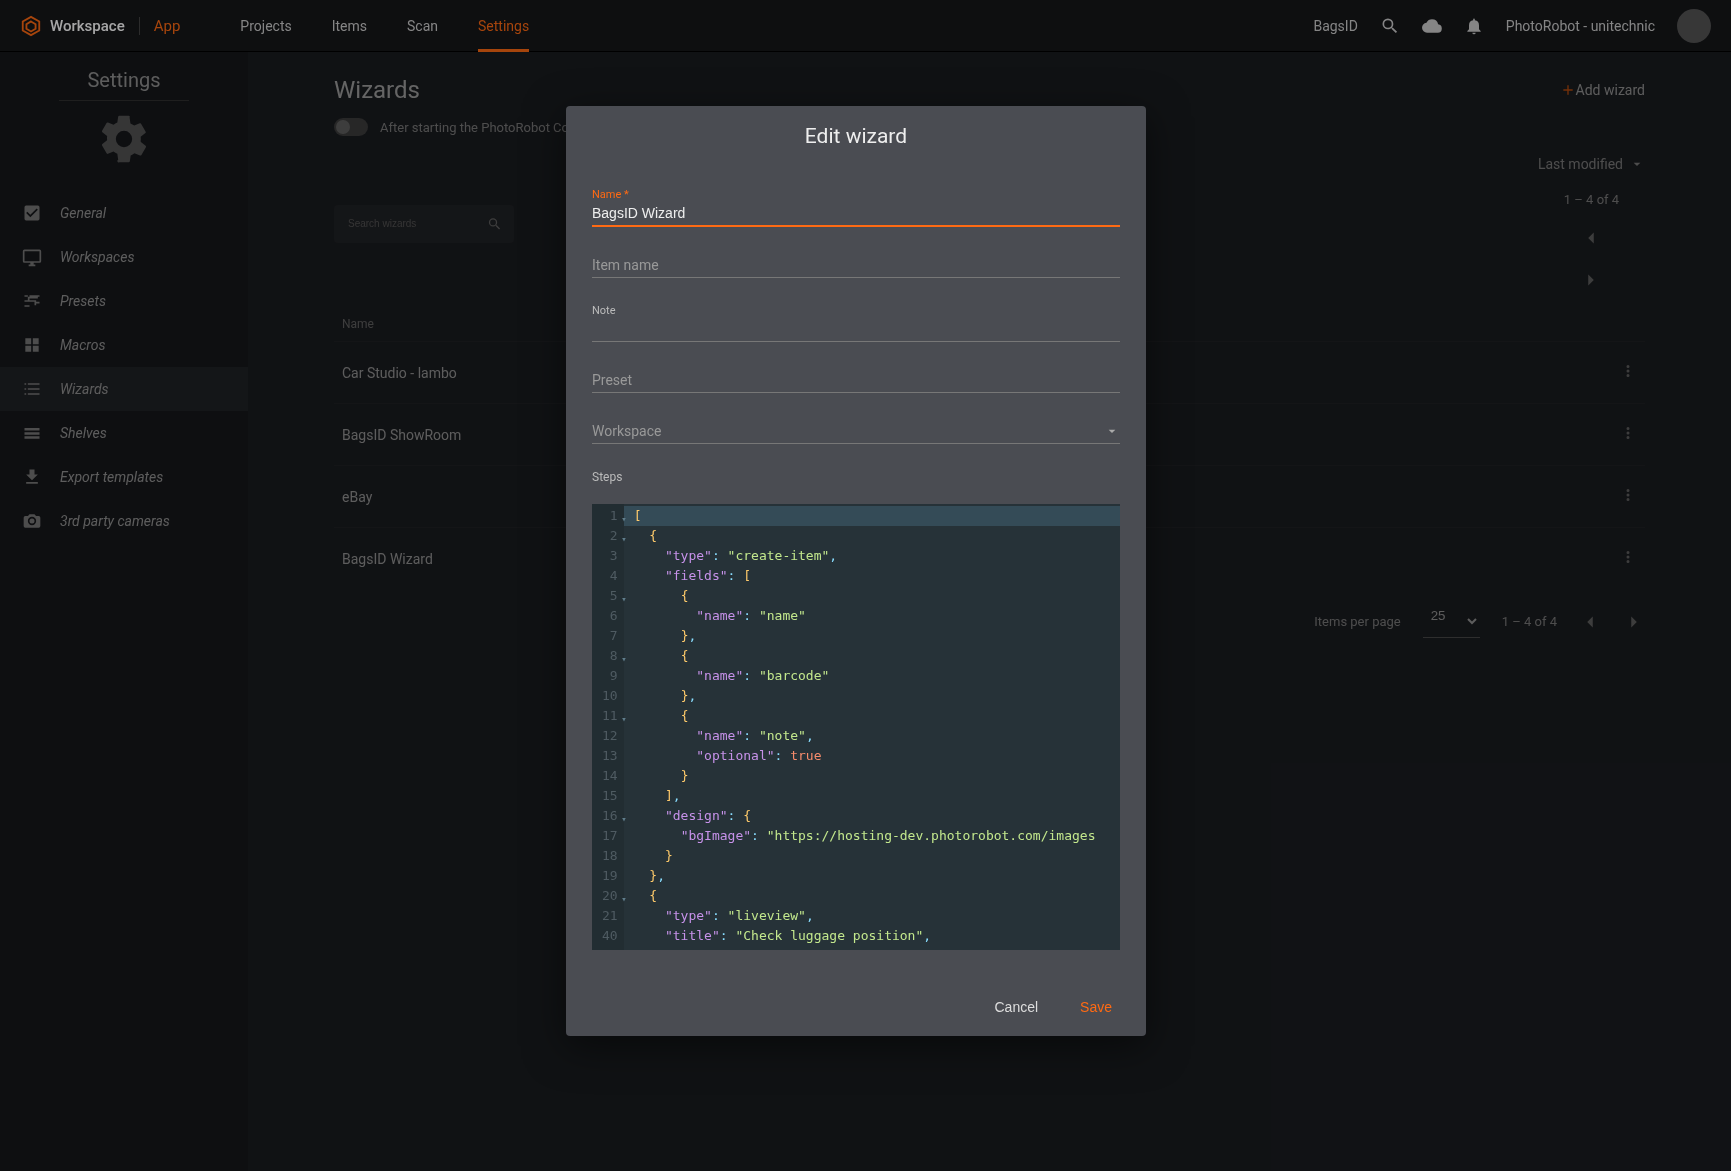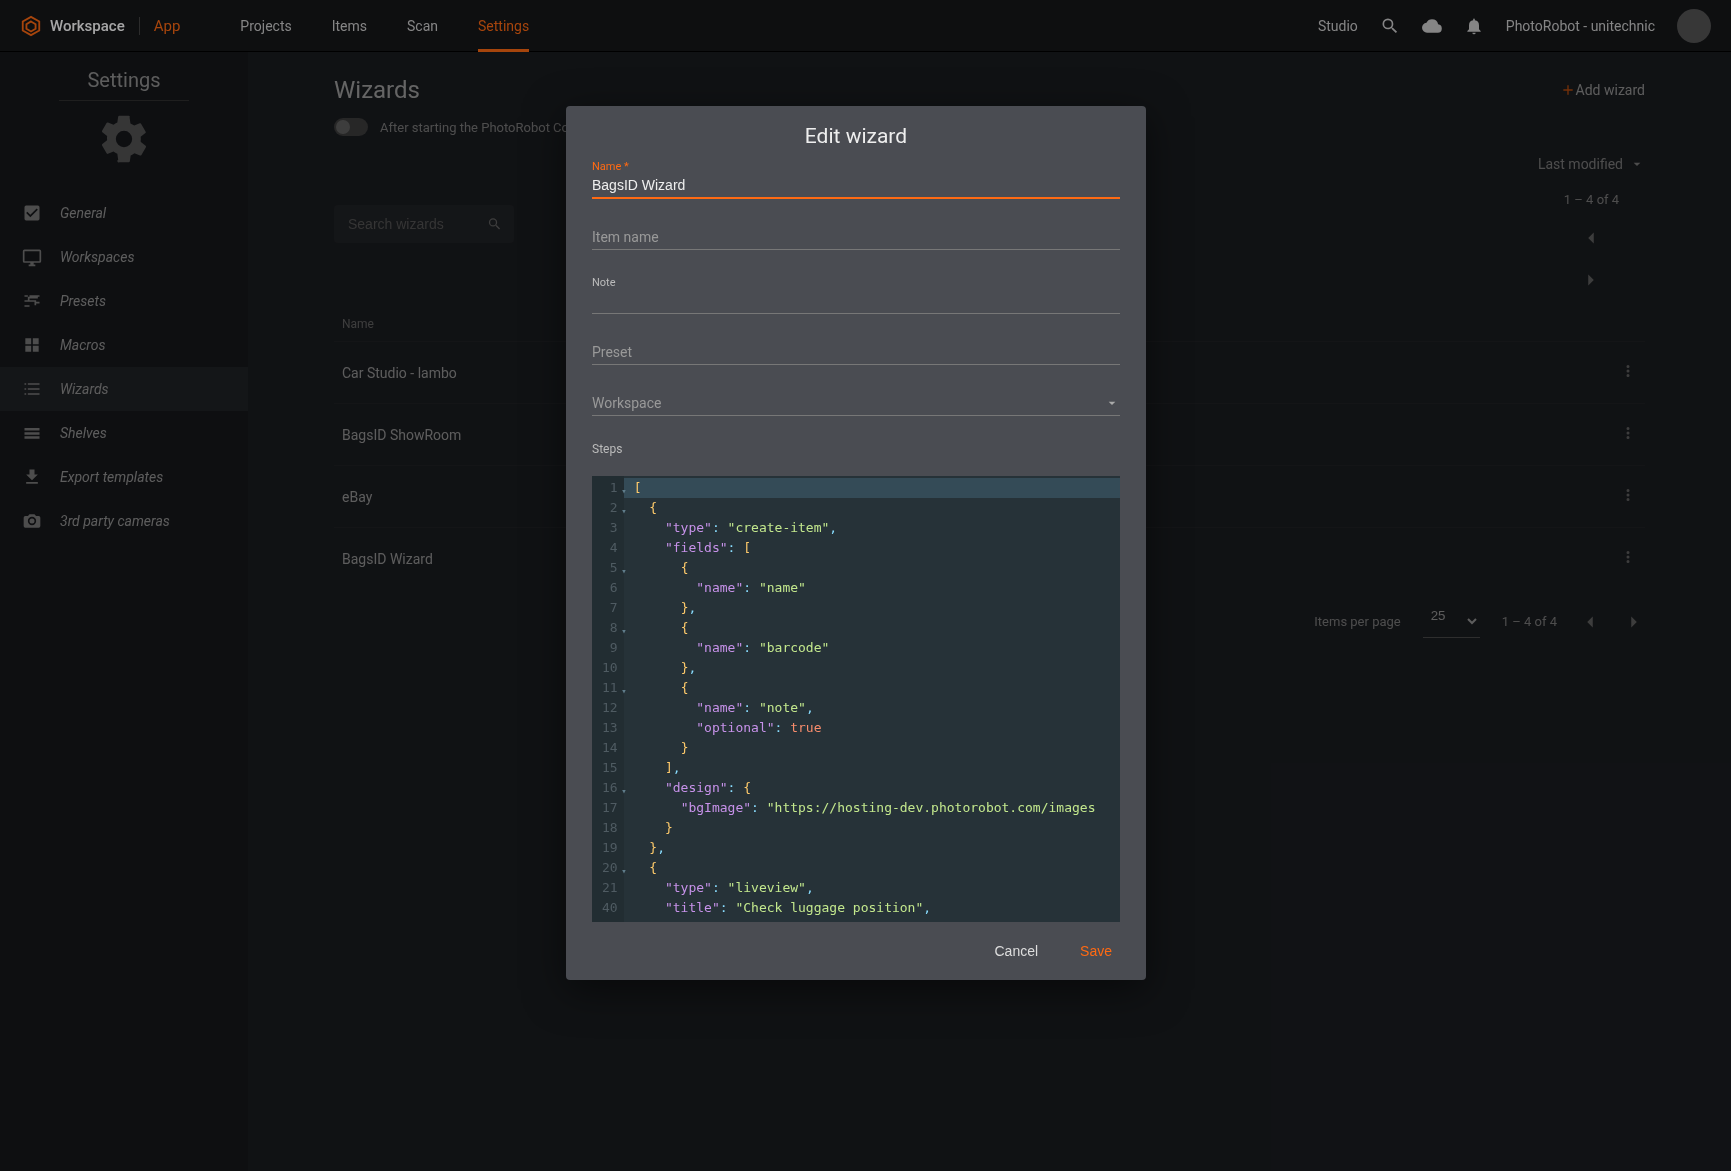--- a/index.html
+++ b/index.html
@@ -47,38 +47,38 @@
   .main{flex:1;padding:24px 86px 24px 86px;position:relative;}
   .page-header{display:flex;align-items:center;justify-content:space-between;}
   .page-title{font-size:24px;font-weight:400;color:#ddd;}
   .add-btn{display:flex;align-items:center;color:#ccc;cursor:pointer;}
   .add-btn svg{fill:var(--accent);width:16px;height:16px;}
   .toggle-row{display:flex;align-items:center;gap:12px;margin-top:14px;color:#aaa;font-size:13px;}
   .toggle{width:34px;height:18px;border-radius:9px;background:#555;position:relative;}
   .toggle::after{content:"";position:absolute;width:14px;height:14px;border-radius:50%;background:#888;top:2px;left:2px;}
   .search-row{display:flex;align-items:center;margin-top:20px;gap:8px;}
   .search-box{background:#2e3035;border-radius:4px;width:180px;height:38px;display:flex;align-items:center;padding:0 12px;gap:8px;}
-  .search-box input{background:transparent;border:none;outline:none;color:#ccc;font-size:14px;width:100%;}
+  .search-box input{background:transparent;border:none;outline:none;color:#ccc;font-size:10px;width:100%;}
   .sort-group{margin-left:auto;display:flex;align-items:center;gap:20px;color:#aaa;flex-direction:column;}
   .sort-label{display:flex;align-items:center;gap:6px;cursor:pointer;}
   .arrow-btn{width:22px;height:22px;fill:#888;cursor:pointer;}
   .range{color:#aaa;font-size:13px;}
 
   table{width:100%;border-collapse:collapse;margin-top:16px;}
   th{text-align:left;color:#888;font-weight:400;font-size:12px;padding:10px 8px;}
   td{padding:20px 8px;border-top:1px solid #2d2f34;color:#ccc;font-size:14px;}
   td.more{text-align:right;}
   .more svg{fill:#888;width:18px;height:18px;cursor:pointer;}
 
   .pager{display:flex;align-items:center;justify-content:flex-end;gap:22px;margin-top:16px;color:#aaa;font-size:13px;}
   .pager select{background:transparent;border:none;border-bottom:1px solid #666;color:#ccc;padding:2px 18px 13px 4px;}
 
   
   .scrim{position:absolute;inset:0;background:rgba(0,0,0,.35);}
-  .modal{position:absolute;left:566px;top:106px;width:580px;background:var(--modal);border-radius:4px;box-shadow:0 10px 40px rgba(0,0,0,.5);display:flex;flex-direction:column;max-height:980px;}
+  .modal{position:absolute;left:566px;top:106px;width:580px;background:var(--modal);border-radius:4px;box-shadow:0 10px 40px rgba(0,0,0,.5);display:flex;flex-direction:column;max-height:980px;gap:28px;}
   .modal-title{font-size:21px;color:#eee;text-align:center;padding:18px 0 8px;}
   .modal-body{padding:4px 26px 0 26px;overflow:hidden;}
   .field{position:relative;margin-bottom:26px;}
   .field-label{font-size:11px;color:#bbb;}
   .field-label.accent{color:var(--accent);}
   .field input, .field .sel{width:100%;background:transparent;border:none;border-bottom:1px solid #777;color:#eee;font-size:14px;padding:4px 0;outline:none;}
   .field.accent input{border-bottom:2px solid var(--accent);}
   .field .placeholder{color:#999;font-size:14px;border-bottom:1px solid #777;padding:4px 0;}
   .sel{display:flex;align-items:center;justify-content:space-between;cursor:pointer;}
   .sel svg{width:16px;height:16px;fill:#aaa;}
@@ -115,21 +115,21 @@
     <span class="brand">Workspace</span>
     <span class="app-label">App</span>
   </div>
   <div class="nav" id="main-nav">
       <div class="nav-item">Projects</div>
       <div class="nav-item">Items</div>
       <div class="nav-item">Scan</div>
       <div class="nav-item active">Settings</div>
     </div>
   <div class="top-right">
-    <span>Studio</span>
+    <span>BagsID</span>
     <svg class="icon" viewBox="0 0 24 24">
         <path d="M15.5 14h-.79l-.28-.27A6.471 6.471 0 0016 9.5 6.5 6.5 0 109.5 16c1.61 0 3.09-.59 4.23-1.57l.27.28v.79l5 4.99L20.49 19l-4.99-5zM9.5 14A4.5 4.5 0 119.5 5a4.5 4.5 0 010 9z"></path>
       </svg>
     <svg class="icon" viewBox="0 0 24 24">
         <path d="M19.35 10.04A7.49 7.49 0 0012 4a7.5 7.5 0 00-6.65 4.04A6 6 0 006 20h13a5 5 0 00.35-9.96z"></path>
       </svg>
     <svg class="icon" viewBox="0 0 24 24">
         <path d="M12 22a2 2 0 002-2h-4a2 2 0 002 2zm6-6V11a6 6 0 00-5-5.91V4a1 1 0 10-2 0v1.09A6 6 0 006 11v5l-2 2v1h16v-1l-2-2z"></path>
       </svg>
     <span>PhotoRobot - unitechnic</span>

